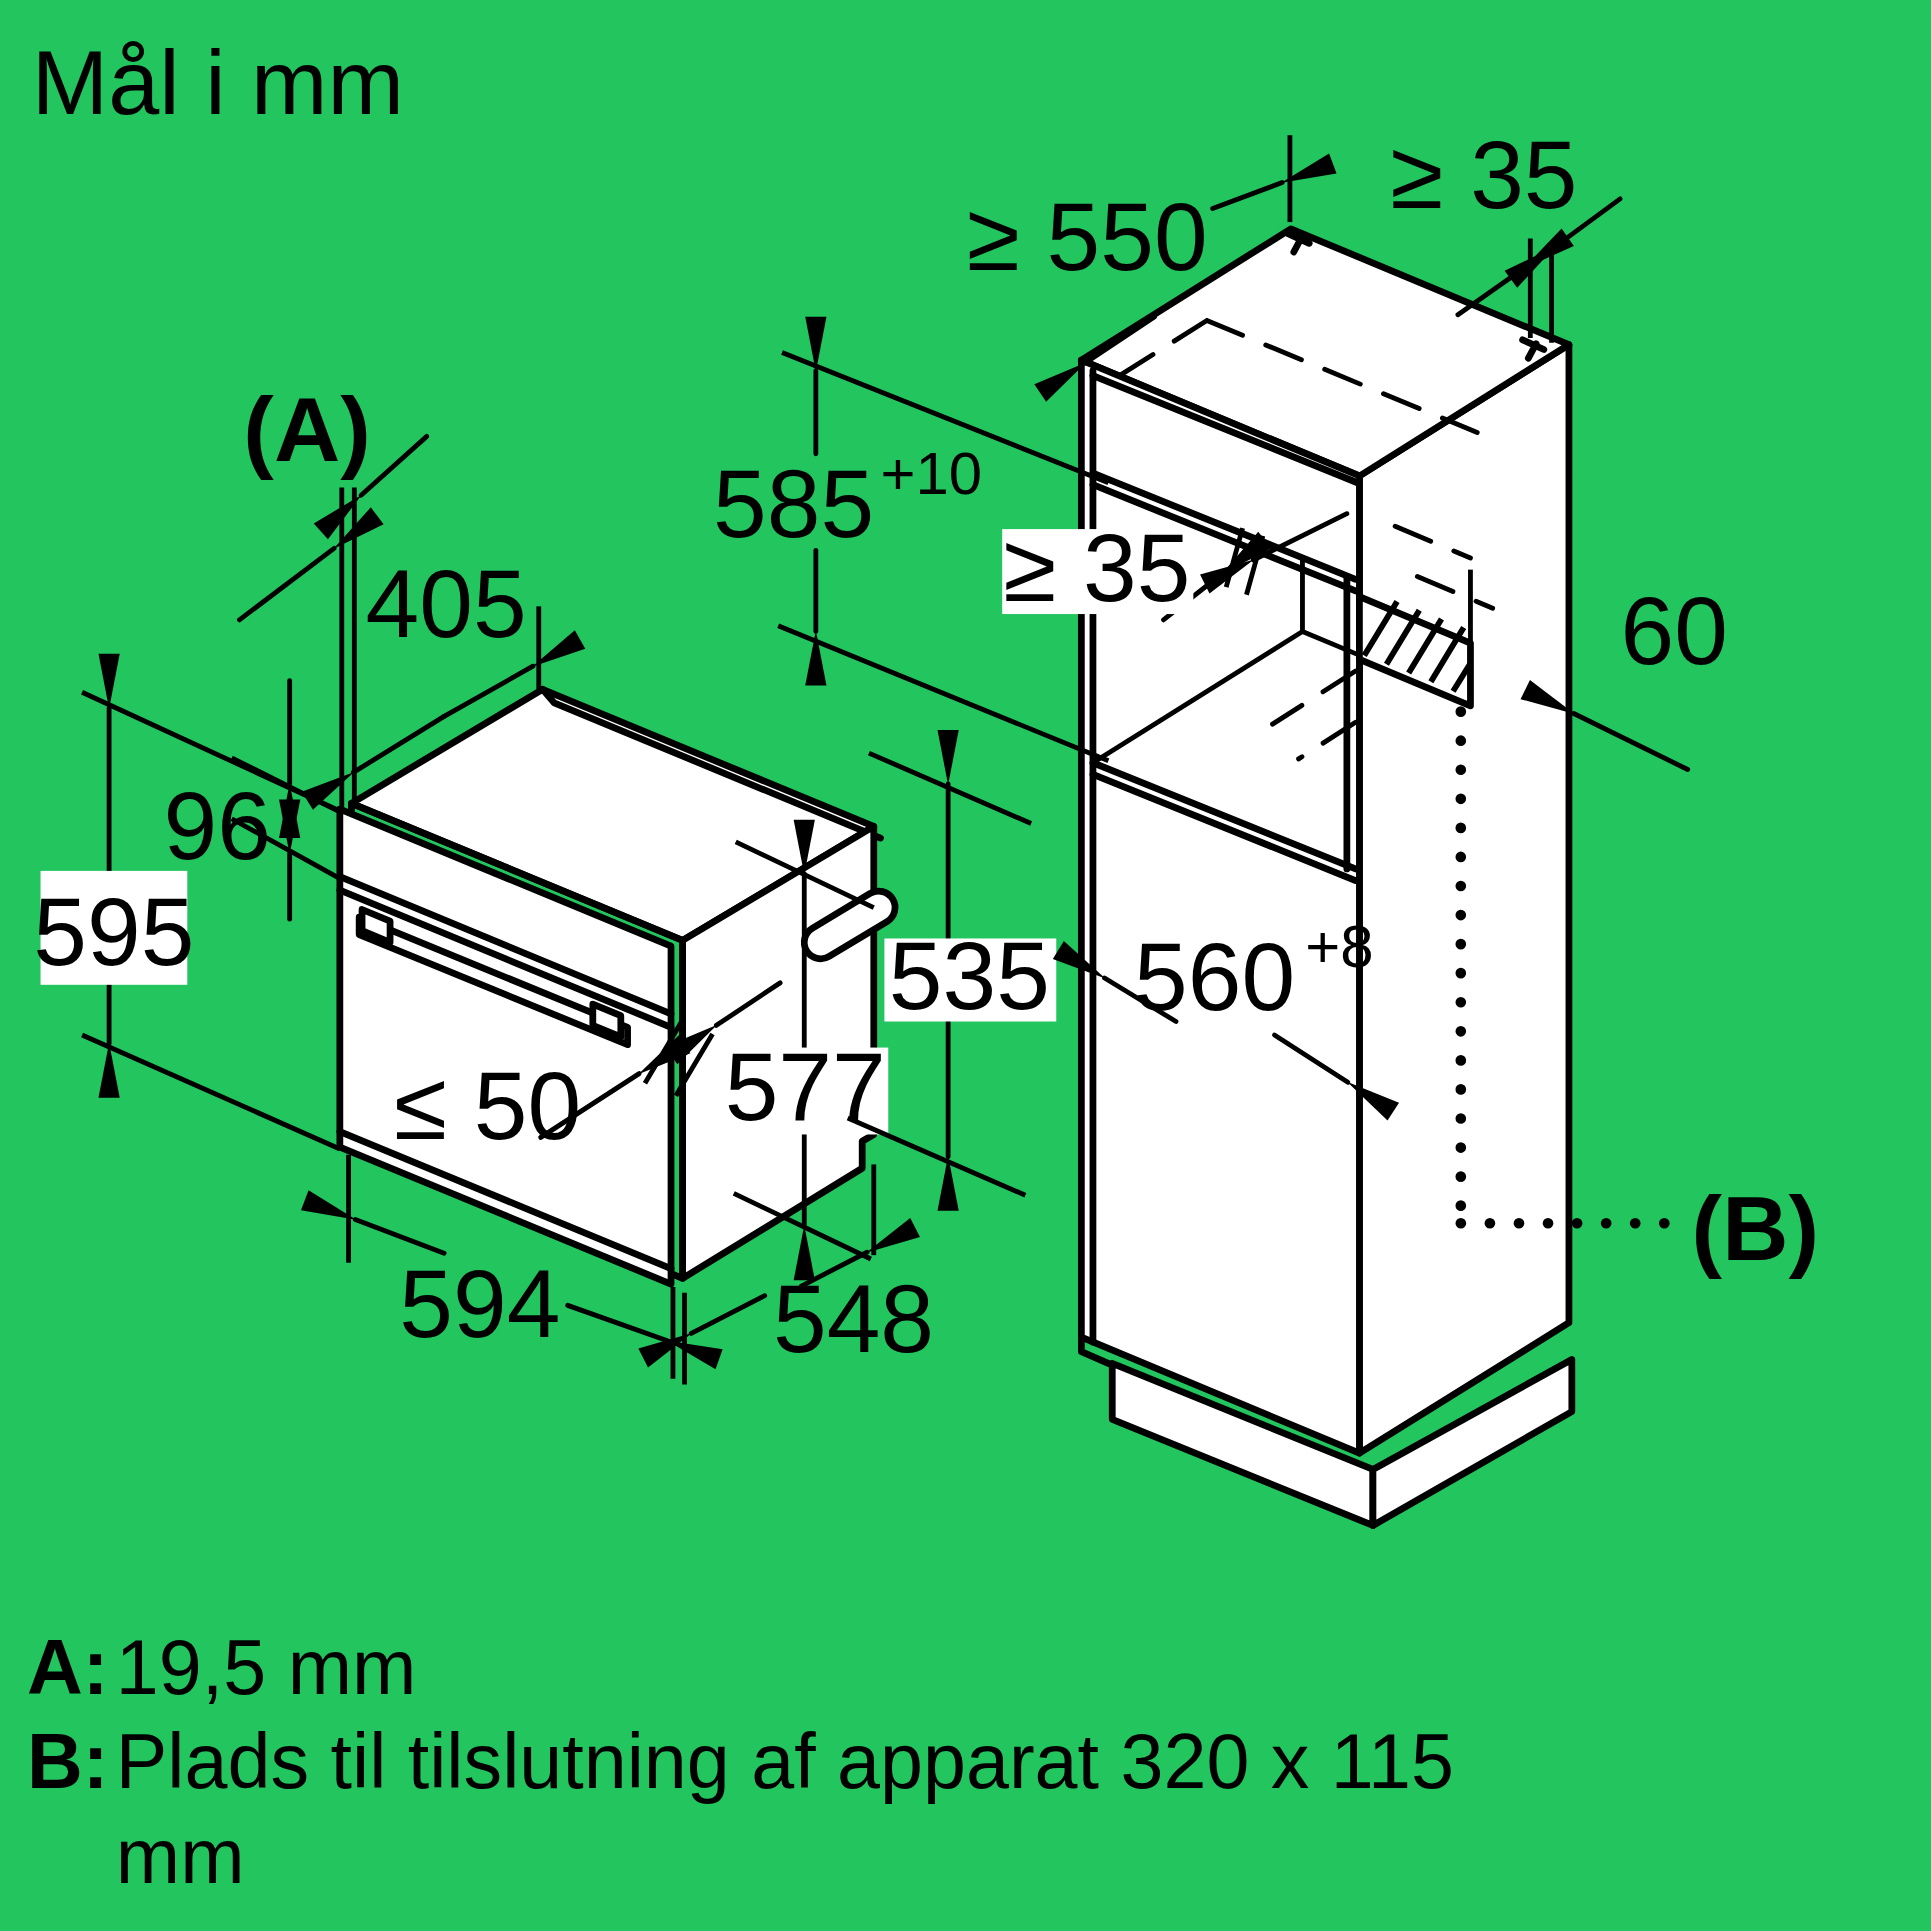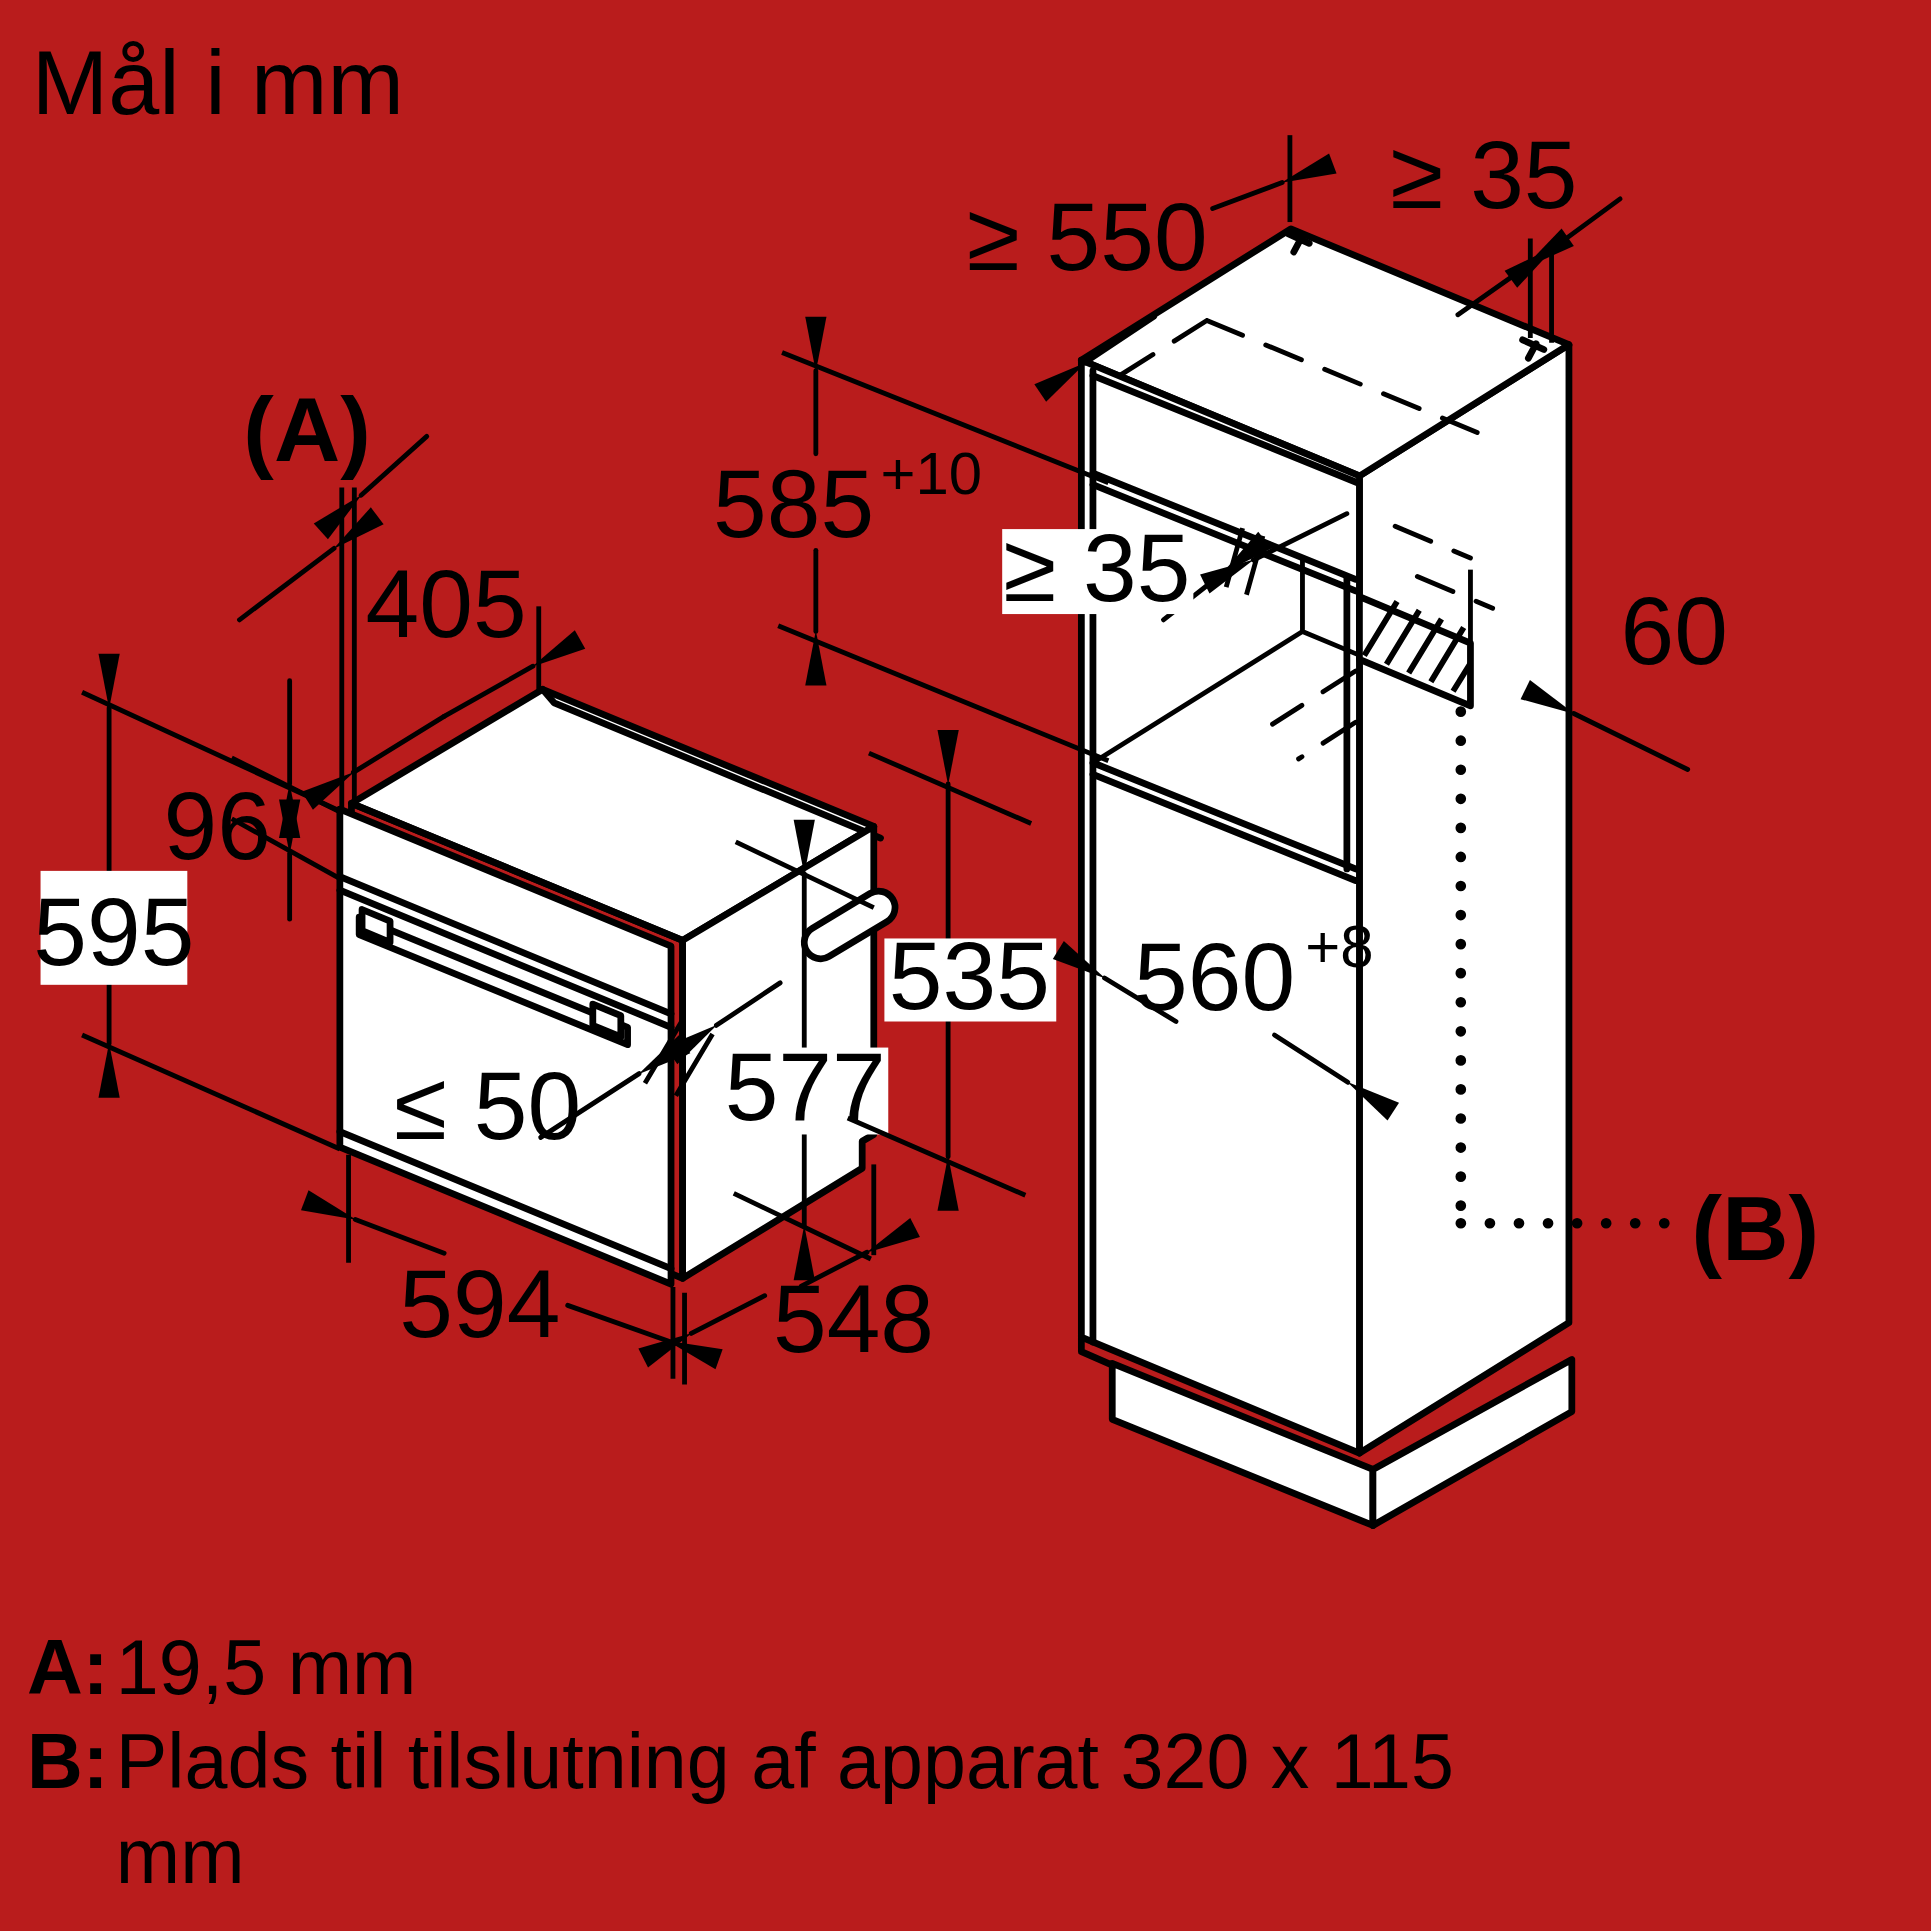--- a/index.html
+++ b/index.html
@@ -1,16 +1,16 @@
 <!DOCTYPE html>
 <html><head>
 <meta charset="utf-8">
 <style>
   html,body{margin:0;padding:0;background:#fff;}
-  .stage{width:1931px;height:1931px;position:relative;background:#b91c1c;}
+  .stage{width:1931px;height:1931px;position:relative;background:#22c55e;}
   svg{display:block;}
   text{font-family:"Liberation Sans","DejaVu Sans",sans-serif;fill:#000;}
   .title{font-size:95px;}
   .legend{font-size:80px;}
   .lb{font-weight:bold;}
   .dimtxt{font-size:100px;}
   .sup{font-size:62px;}
   .reftxt{font-size:95px;font-weight:bold;}
   .mid{text-anchor:middle;}
   .ln{fill:none;stroke:#000;stroke-width:7;stroke-linejoin:round;stroke-linecap:round;}

